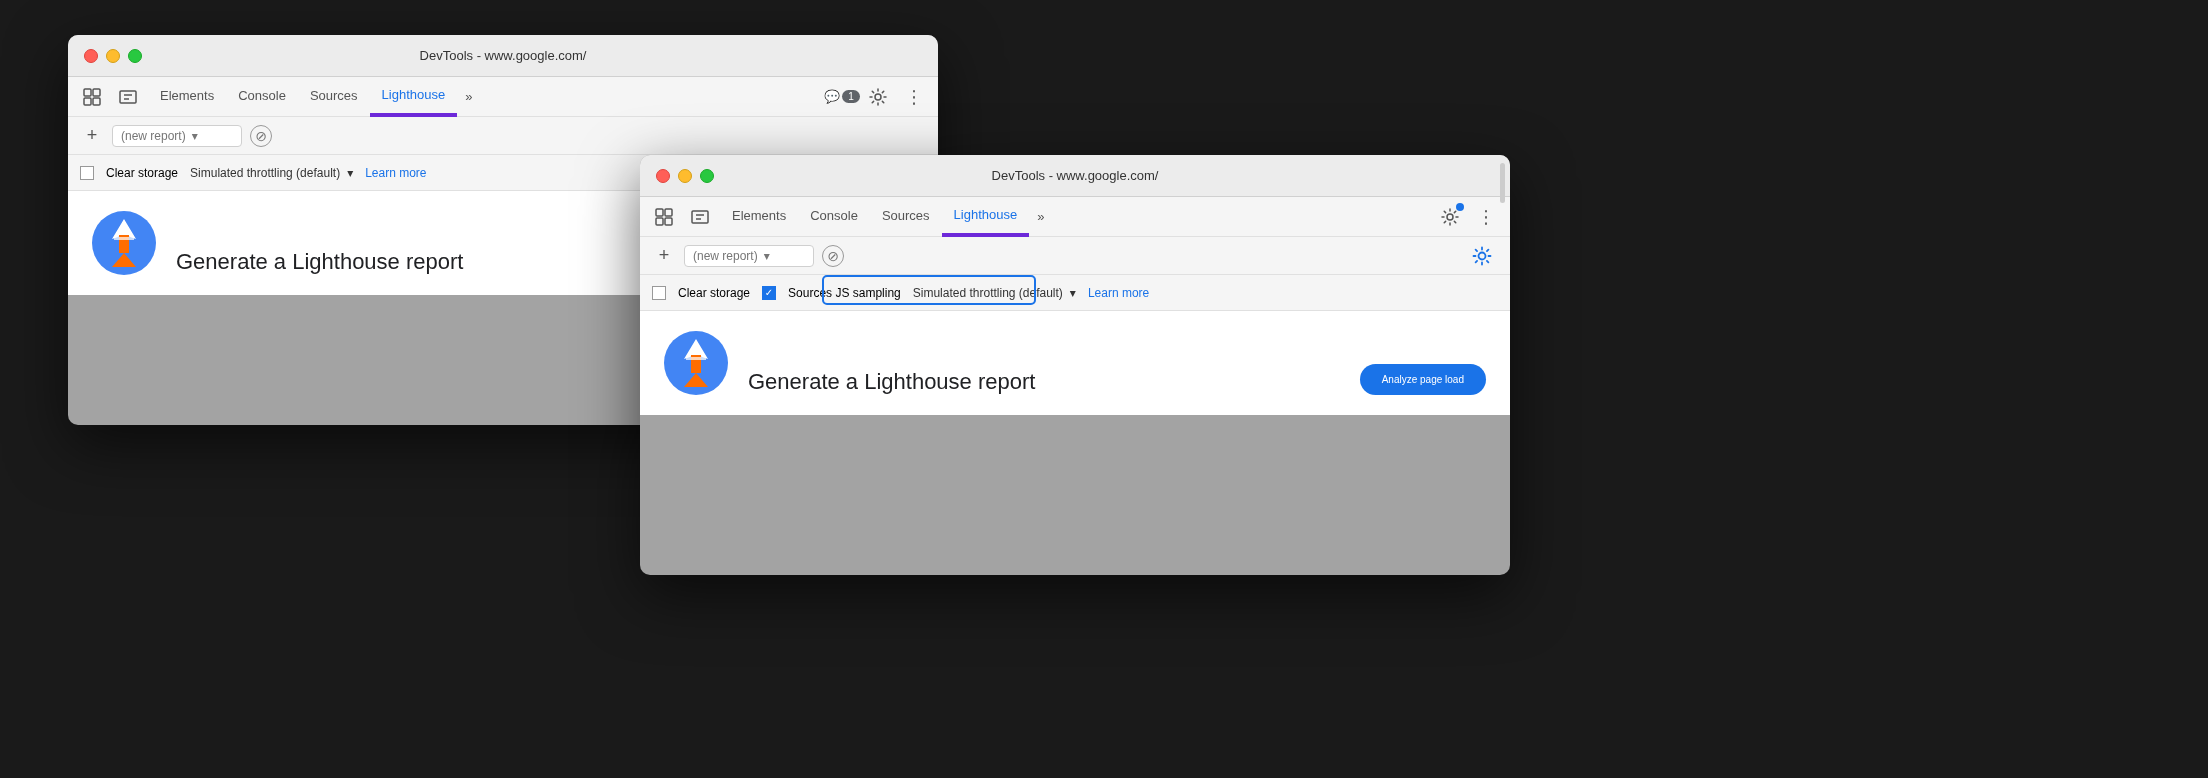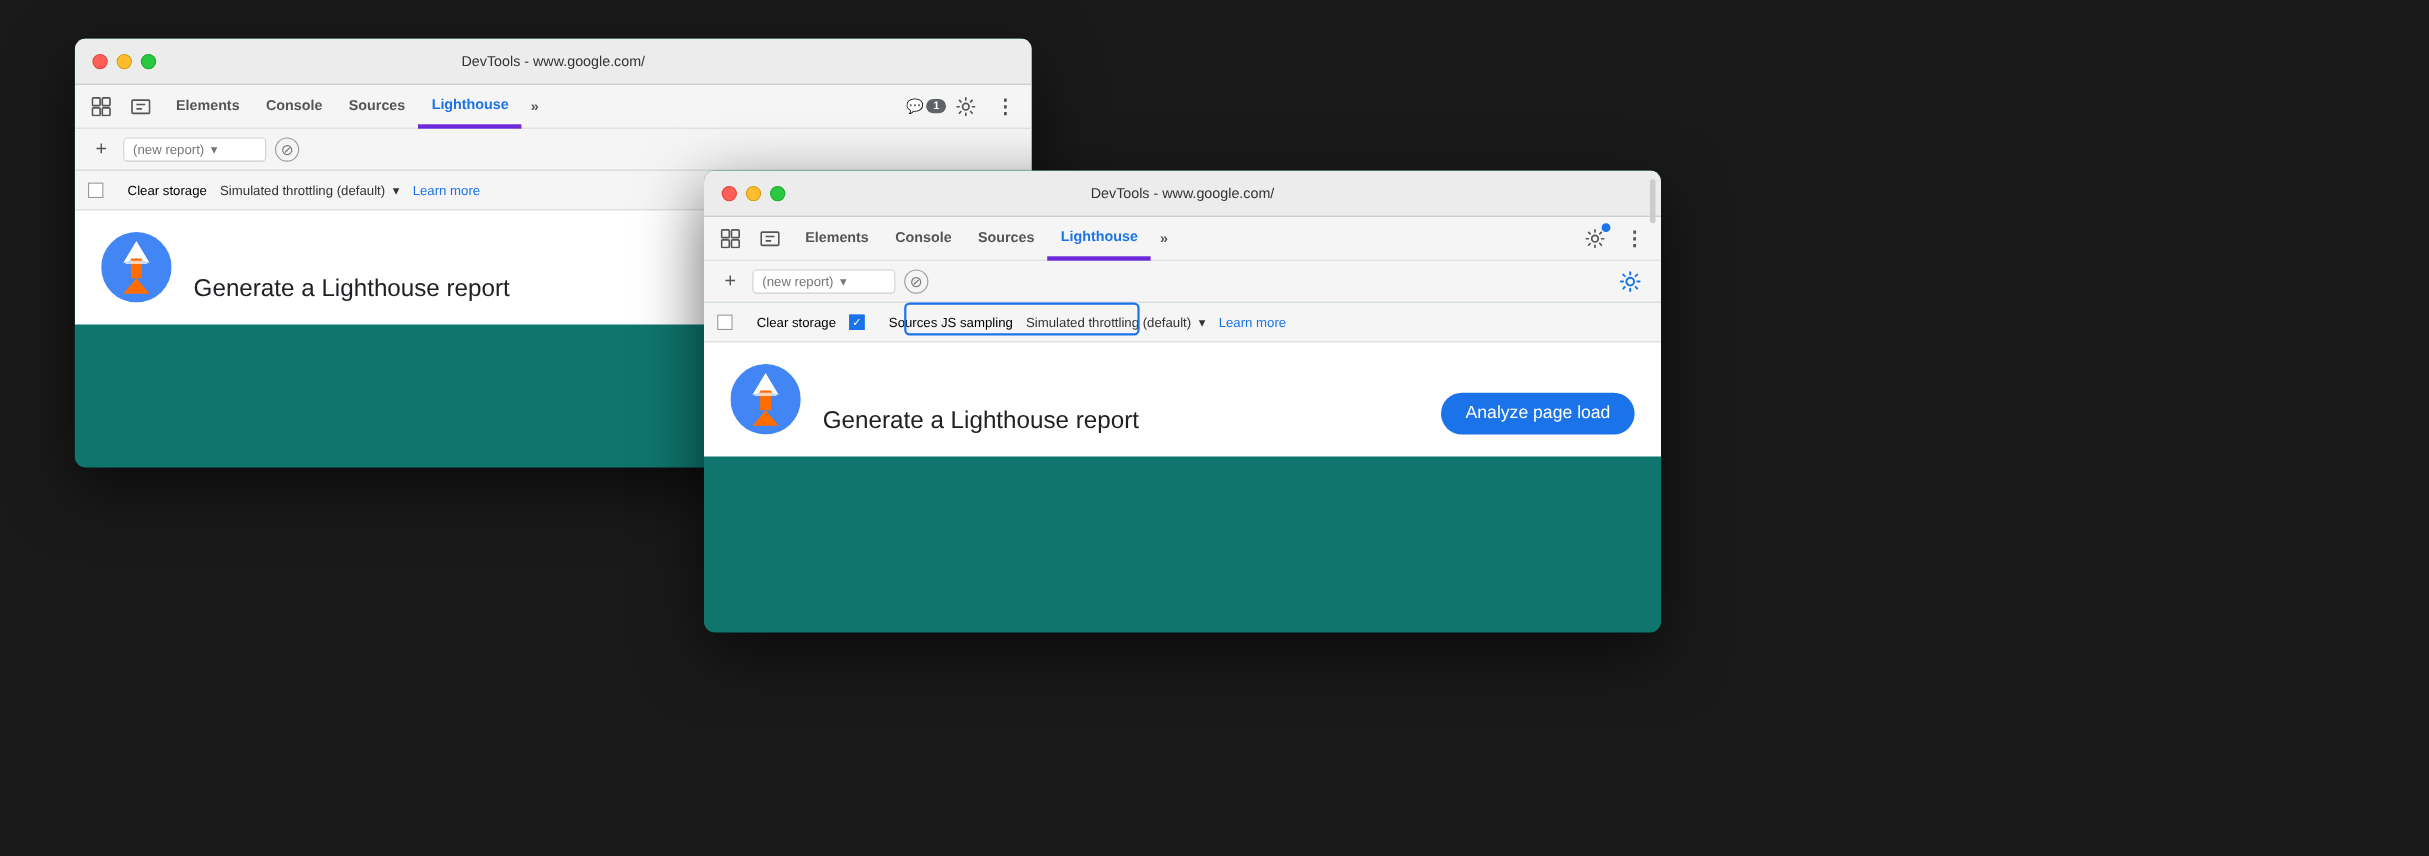--- a/index.html
+++ b/index.html
@@ -8,21 +8,21 @@
       width: 2208px;
       height: 778px;
       position: relative;
       font-family: -apple-system, BlinkMacSystemFont, 'Segoe UI', sans-serif;
       overflow: hidden;
     }
 
     
     .devtools-window {
       position: absolute;
-      background: #0f766e;
+      background: #a3a3a3;
       border-radius: 10px;
       box-shadow: 0 20px 60px rgba(0,0,0,0.6);
       overflow: hidden;
     }
 
     
     .window-back {
       left: 68px;
       top: 35px;
       width: 870px;
@@ -74,21 +74,20 @@
 
     
     .tabs-bar {
       background: #f5f5f5;
       height: 40px;
       display: flex;
       align-items: center;
       padding: 0 8px;
       border-bottom: 1px solid #e0e0e0;
       gap: 0;
-      font-weight: bold;
     }
 
     .tab-icon {
       width: 32px;
       height: 32px;
       display: flex;
       align-items: center;
       justify-content: center;
       color: #555;
       font-size: 14px;
@@ -191,21 +190,21 @@
       align-items: center;
       padding: 0 12px;
       border-bottom: 1px solid #e0e0e0;
       gap: 12px;
       font-size: 12px;
     }
 
     .checkbox-item {
       display: flex;
       align-items: center;
-      gap: 22px;
+      gap: 12px;
     }
 
     .cb {
       width: 14px;
       height: 14px;
       border: 1px solid #999;
       background: white;
       display: flex;
       align-items: center;
       justify-content: center;
@@ -261,21 +260,21 @@
       font-weight: 400;
     }
 
     .analyze-btn {
       margin-left: auto;
       background: #1a73e8;
       color: white;
       border: none;
       border-radius: 20px;
       padding: 10px 22px;
-      font-size: 16px;
+      font-size: 10px;
       font-weight: 500;
       cursor: pointer;
       white-space: nowrap;
     }
 
     
     .arrow-overlay {
       position: absolute;
       top: 0;
       left: 0;

